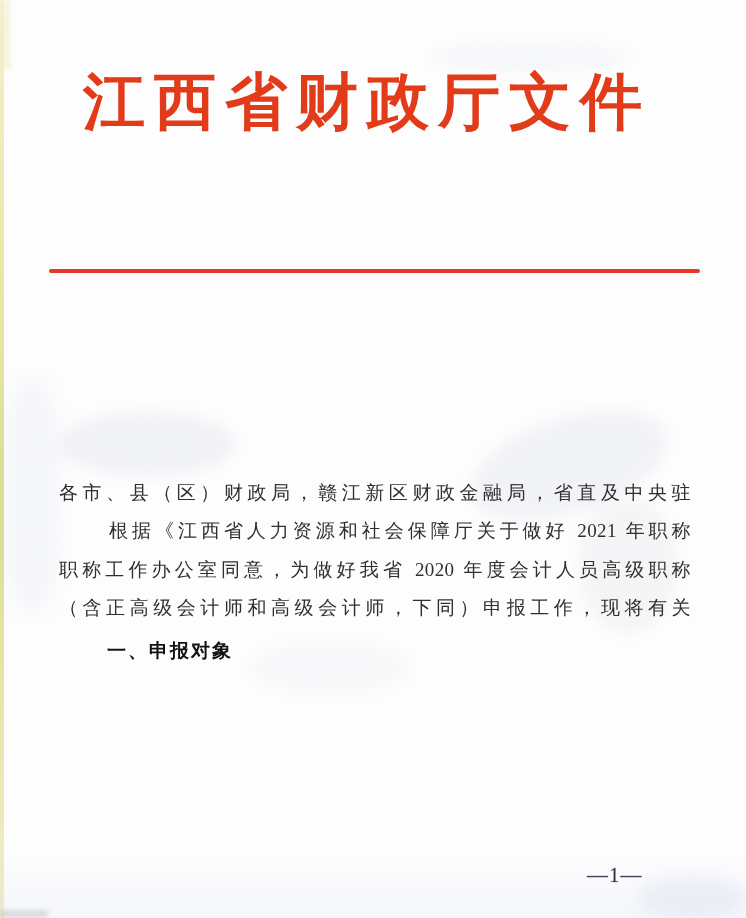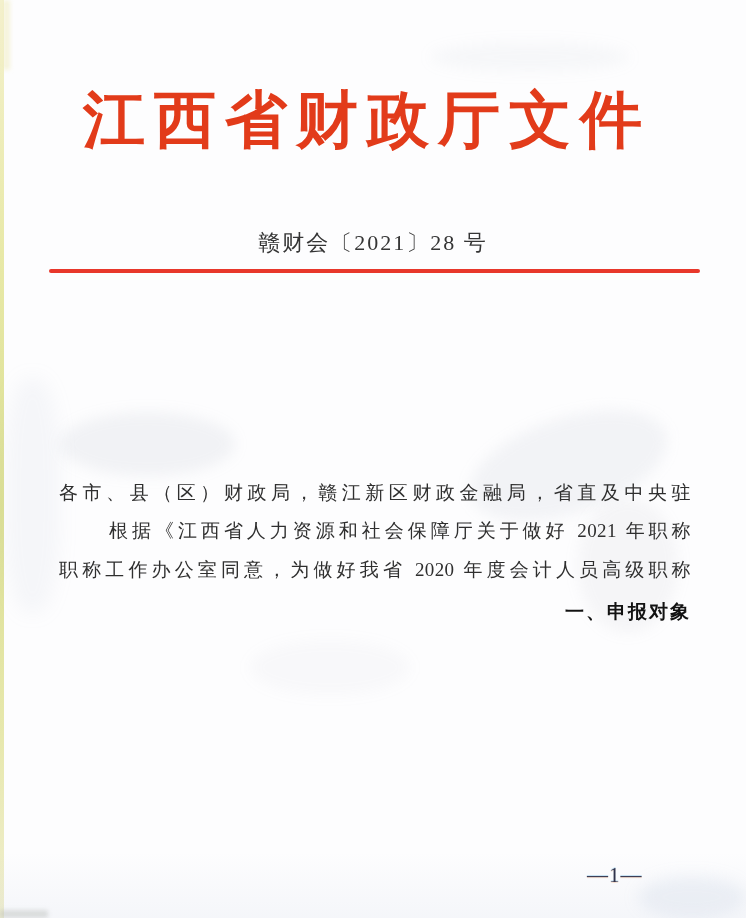--- a/index.html
+++ b/index.html
@@ -25,21 +25,21 @@
   .s3 { top:418px; left:466px; width:205px; height:95px; background:rgba(148,156,172,.10); transform:rotate(-18deg); }
   .s4 { top:498px; left:578px; width:100px; height:135px; background:rgba(148,156,172,.08); }
   .s5 { top:640px; left:250px; width:160px; height:55px;  background:rgba(150,160,180,.05); }
   .s6 { top:378px; left:5px;   width:55px;  height:235px; background:rgba(158,168,190,.08); filter:blur(9px); border-radius:40%; }
   .band-bottom { position:absolute; top:852px; left:0; width:746px; height:66px;
     background:linear-gradient(180deg,rgba(172,186,212,0) 0%,rgba(172,186,212,.10) 100%); }
   .s7 { top:876px; left:638px; width:108px; height:42px; background:rgba(150,172,204,.13); filter:blur(8px); }
 
   
   .agency-header {
-    position:absolute; top:76px; left:0; width:746px;
+    position:absolute; top:58px; left:0; width:746px;
     text-align:center; padding-right:12px; box-sizing:border-box;
     font-size:62px; line-height:88px; font-weight:900;
     letter-spacing:9px; color:#e23b1a;
   }
   .doc-number {
     position:absolute; top:228px; left:0; width:746px;
     text-align:center; font-size:22px; letter-spacing:2px; color:#353535;
   }
   .red-divider {
     position:absolute; top:269px; left:49px; width:651px; height:4px;
@@ -53,21 +53,21 @@
   .body-block {
     position:absolute; top:474px; left:59px; width:632px;
     font-size:19px; line-height:38.4px; letter-spacing:.4px; color:#2f2f2f;
   }
   .line { min-height:38.4px; }
   .line.full { text-align:justify; text-align-last:justify; }
   .line.indent { text-indent:50px; }
   .heading {
     font-family:"Liberation Sans","DejaVu Sans",sans-serif;
     font-weight:bold; color:#121212; text-indent:48px;
-    letter-spacing:2px; margin-top:4px;text-align:right;
+    letter-spacing:2px; margin-top:4px;
   }
   .page-number {
     position:absolute; top:863px; left:587px;
     font-size:21px; letter-spacing:1px; color:#30324a;
     text-shadow:0 -1px 0 rgba(100,180,225,.35), 0 1px 0 rgba(225,150,90,.30);
   }
 </style>
 </head>
 <body>
 
@@ -80,28 +80,28 @@
   <div class="smudge s3"></div>
   <div class="smudge s4"></div>
   <div class="smudge s5"></div>
   <div class="smudge s6"></div>
   <div class="band-bottom"></div>
   <div class="smudge s7"></div>
   <div class="corner-bl"></div>
 
   <div class="agency-header">江西省财政厅文件</div>
 
-  <div class="doc-number">赣财会〔2021〕28 号</div>
 
   <div class="red-divider"></div>
 
   <div class="doc-title">
   </div>
 
   <div class="body-block">
     <div class="line full">各市、县（区）财政局，赣江新区财政金融局，省直及中央驻</div>
     <div class="line full indent">根据《江西省人力资源和社会保障厅关于做好 2021 年职称</div>
     <div class="line full">职称工作办公室同意，为做好我省 2020 年度会计人员高级职称</div>
+    <div class="line full">（含正高级会计师和高级会计师，下同）申报工作，现将有关</div>
     <div class="line heading">一、申报对象</div>
   </div>
 
   <div class="page-number">—1—</div>
 </div>
 
 </body></html>

